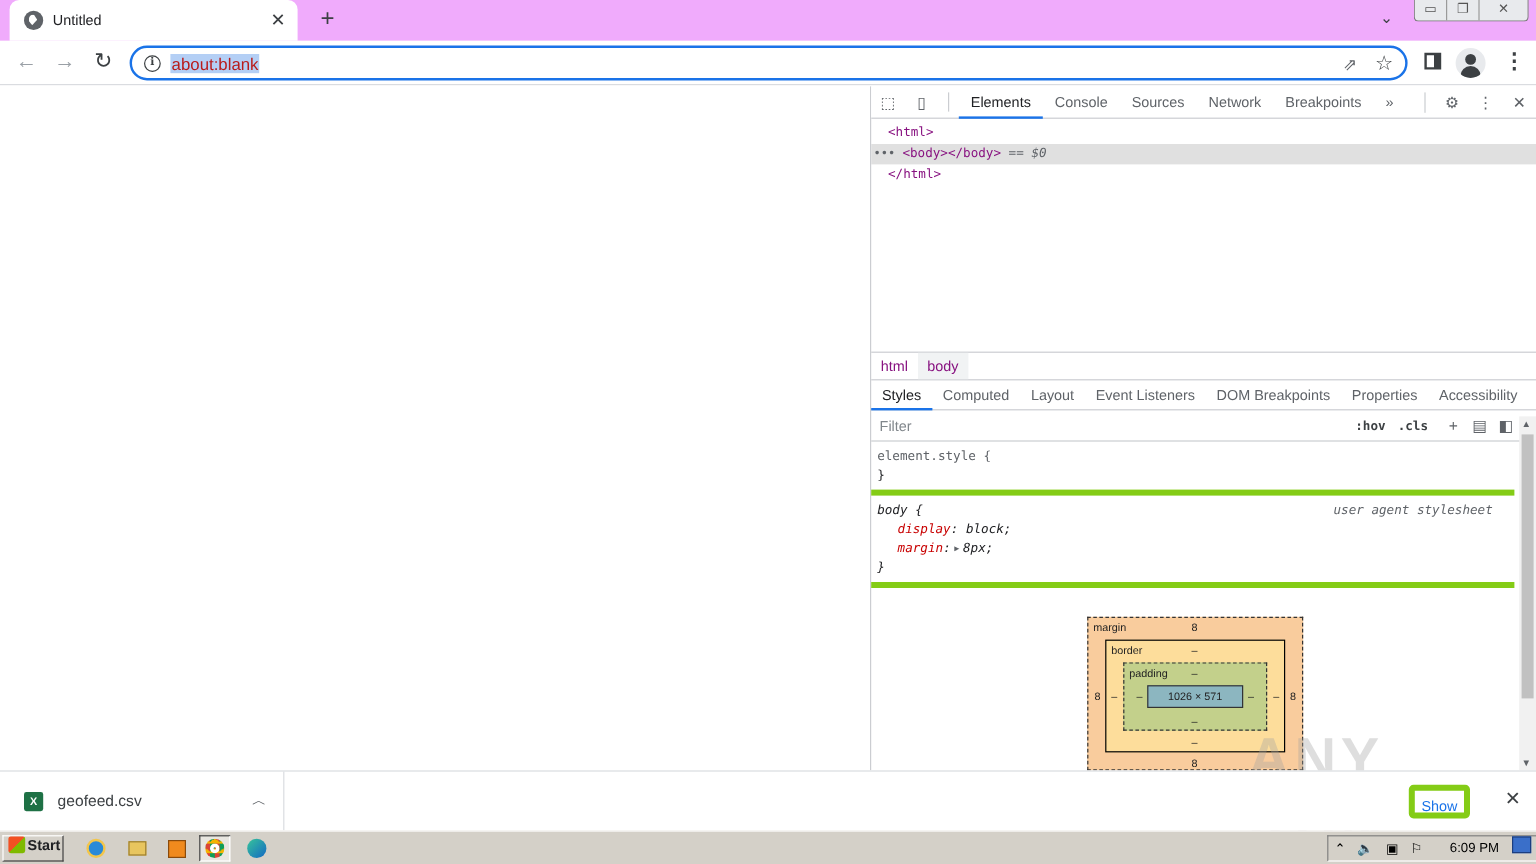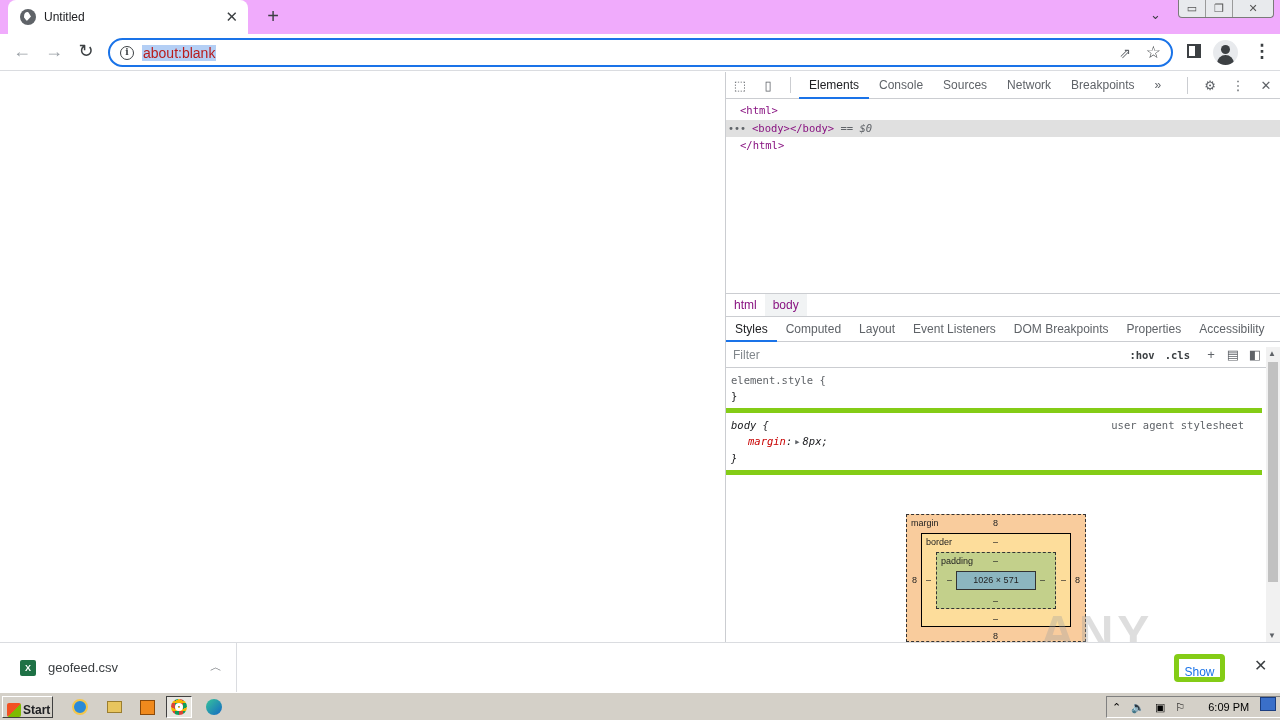--- a/index.html
+++ b/index.html
@@ -52,21 +52,21 @@
 .subtab.active{color:#202124}
 .subtab.active:after{content:"";position:absolute;left:0;right:0;bottom:-1px;height:2px;background:#1a73e8}
 .filterbar{height:26px;border-bottom:1px solid #cbcdd1;display:flex;align-items:center;position:relative;padding-left:7px}
 .filterbar .filter{font-size:12px;color:#80868b;flex:1}
 .filterbar .fb{font-family:"DejaVu Sans Mono",monospace;font-size:10.5px;color:#3c4043;margin-right:10px;font-weight:bold}
 .filterbar .ic{width:22px;text-align:center;color:#5f6368;font-size:13px}
 .rules{font-family:"DejaVu Sans Mono",monospace;font-size:10.5px;padding-right:18px}
 .rule{border-bottom:5px solid #84cc16;padding:4px 0 4px 5px;line-height:16px;position:relative}
 .rule .sel{color:#5f6368}
 .rule .selu{color:#202124;font-style:italic}
-.rule .origin{position:absolute;right:18px;top:4px;color:#5f6368}
+.rule .origin{position:absolute;right:18px;top:4px;font-style:italic;color:#5f6368}
 .prop{padding-left:17px;font-style:italic}
 .prop .k{color:#c80000}
 .prop .v{color:#202124}
 .tri{display:inline-block;font-size:7px;color:#5f6368;margin:0 3px;vertical-align:middle;font-style:normal}
 .scrollbar{position:absolute;right:0;top:275px;width:14px;height:295px;background:#f1f1f1}
 .scrollbar .thumb{position:absolute;left:2px;top:15px;width:10px;height:220px;background:#c1c1c1}
 .scrollbar .up,.scrollbar .down{position:absolute;left:2px;font-size:8px;color:#5f6368}
 .scrollbar .up{top:2px}.scrollbar .down{bottom:2px}
 .boxmodel{position:absolute;left:180px;top:442px;width:180px;height:128px;background:#f9cc9d;border:1px dashed #333;font-size:9px;color:#222}
 .bm-lbl{position:absolute}
@@ -75,21 +75,21 @@
 .bm-content{position:absolute;left:19px;top:18px;width:80px;height:19px;background:#8cb6c0;border:1px solid #333;text-align:center;line-height:17px}
 .downloads{position:absolute;left:0;top:642px;width:1280px;height:50px;background:#fff;border-top:1px solid #dadce0}
 .dl-item{position:absolute;left:0;top:0;width:237px;height:49px;border-right:1px solid #dadce0;display:flex;align-items:center;padding-left:20px}
 .dl-icon{width:16px;height:16px;background:#1e7145;color:#fff;font-size:9px;font-weight:bold;text-align:center;line-height:16px;margin-right:12px;border-radius:2px}
 .dl-name{font-size:13px;color:#3c4043;flex:1}
 .dl-caret{width:40px;text-align:center;color:#5f6368;font-size:12px}
 .showall{position:absolute;left:1174px;top:11px;width:51px;height:28px;border:5px solid #84cc16;border-radius:4px;color:#1a73e8;font-size:12px;text-align:center;line-height:26px}
 .dl-close{position:absolute;left:1254px;top:13px;font-size:16px;color:#3c4043}
 .watermark{position:absolute;left:1040px;top:605px;font-size:48px;font-weight:bold;color:rgba(160,160,160,0.35);letter-spacing:4px;pointer-events:none}
 .taskbar{position:absolute;left:0;top:692px;width:1280px;height:28px;background:#d4d0c8;border-top:1px solid #fff}
-.start{position:absolute;left:2px;top:3px;width:51px;height:22px;border:1px solid #fff;border-right-color:#404040;border-bottom-color:#404040;font-weight:bold;font-size:12px;display:flex;align-items:flex-end;padding-left:4px;background:#d4d0c8}
+.start{position:absolute;left:2px;top:3px;width:51px;height:22px;border:1px solid #fff;border-right-color:#404040;border-bottom-color:#404040;font-weight:bold;font-size:12px;display:flex;align-items:flex-start;padding-left:4px;background:#d4d0c8}
 .start .flag{width:14px;height:14px;background:linear-gradient(135deg,#f25022 50%,#7fba00 50%);margin-right:2px;border-radius:2px}
 .tb-app{position:absolute;top:3px;width:26px;height:22px;display:flex;align-items:center;justify-content:center}
 .tb-app.active{border:1px solid #404040;border-right-color:#fff;border-bottom-color:#fff;background:#e8e6e0}
 .tb-circ{width:16px;height:16px;border-radius:50%}
 .tray{position:absolute;left:1106px;top:3px;width:176px;height:22px;border:1px solid #808080;border-right-color:#fff;border-bottom-color:#fff;display:flex;align-items:center;font-size:11px;color:#000}
 .tray span{margin:0 5px}
 .clock{margin-left:18px !important}
 .desktop-btn{position:absolute;left:1260px;top:4px;width:16px;height:14px;background:#3a6fc9;border:1px solid #1b3e80}
 </style>
 </head>
@@ -180,20 +180,21 @@
   </div>
 
   <div class="rules">
     <div class="rule">
       <div class="sel">element.style {</div>
       <div>}</div>
     </div>
     <div class="rule">
       <div class="selu">body {</div>
       <span class="origin">user agent stylesheet</span>
+      <div class="prop"><span class="k">display</span>: <span class="v">block;</span></div>
       <div class="prop"><span class="k">margin</span>:<span class="tri">▶</span><span class="v">8px;</span></div>
       <div class="selu">}</div>
     </div>
   </div>
 
   <div class="boxmodel">
     <span class="bm-lbl" style="left:4px;top:3px">margin</span>
     <span class="bm-lbl" style="left:86px;top:3px">8</span>
     <span class="bm-lbl" style="left:86px;bottom:0px">8</span>
     <span class="bm-lbl" style="left:5px;top:60px">8</span>

